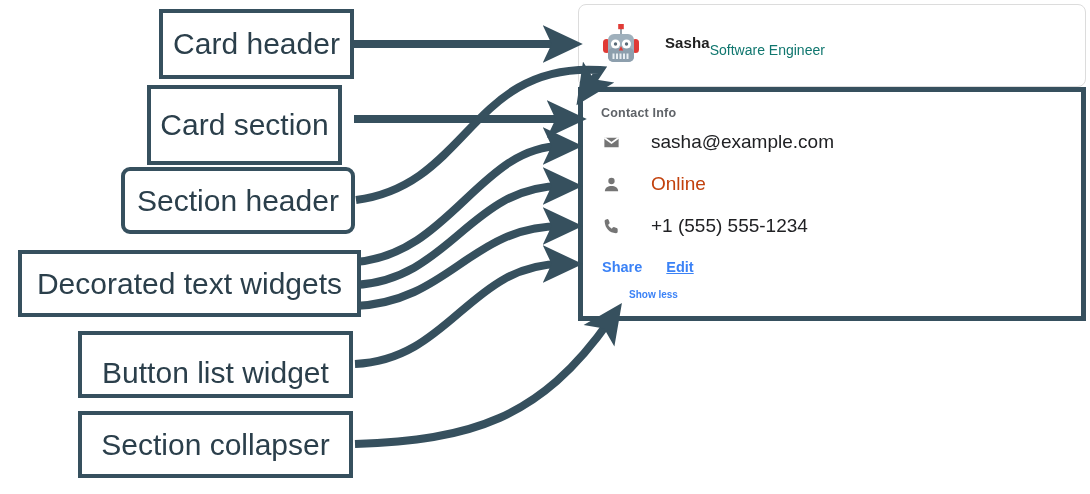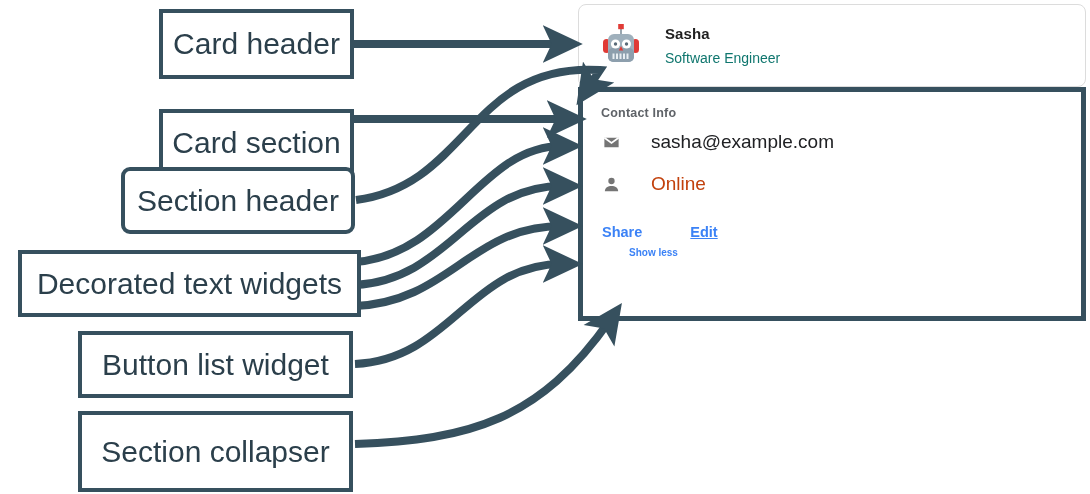--- a/index.html
+++ b/index.html
@@ -63,21 +63,21 @@
   }
   #avatar {
     margin-left: 18px;
     width: 48px;
     height: 48px;
     flex: 0 0 48px;
   }
   .header-text {
     margin-left: 20px;
     display: flex;
-    flex-direction: column;
+    flex-direction: row;
     justify-content: center;
   }
   .header-title {
     font-size: 15px;
     font-weight: bold;
     color: #1f1f1f;
     letter-spacing: .1px;
   }
   .header-subtitle {
     font-size: 14px;
@@ -123,36 +123,36 @@
   .row-text {
     margin-left: 30px;
     font-size: 19px;
     color: #202124;
   }
   .row-text.status {
     color: #c2410c;
   }
   .button-row {
     display: flex;
-    align-items: flex-end;
+    align-items: center;
     height: 30px;
     margin-top: 6px;
     margin-left: 1px;
   }
   .link-btn {
     font-size: 14.5px;
     color: #3b82f6;
     font-weight: bold;
     cursor: pointer;
     background: none;
     border: none;
     padding: 0;
     font-family: "Liberation Sans", sans-serif;
   }
-  .link-btn.second { margin-left: 48px; text-decoration: underline; }
+  .link-btn.second { margin-left: 24px; text-decoration: underline; }
   .collapser {
     margin-top: 7px;
     margin-left: 28px;
     font-size: 10px;
     color: #3b82f6;
     font-weight: bold;
     cursor: pointer;
     display: inline-block;
   }
 </style>
@@ -183,33 +183,33 @@
 
       <path d="M355,364 C450,360 470,264 562,264"></path>
 
       <path d="M355,444 C470,440 540,420 610,320"></path>
     </g>
   </svg>
 
   <div class="callout" style="left: 159px; top: 9px; width: 195px; height: 70px;">
     <span>Card header</span>
   </div>
-  <div class="callout" style="left: 159px; top: 85px; width: 195px; height: 67px; margin-top: 24px;">
+  <div class="callout" style="left: 147px; top: 85px; width: 195px; height: 80px;">
     <span>Card section</span>
   </div>
   <div class="callout" style="left: 121px; top: 167px; width: 234px; height: 67px; border-radius: 9px;">
     <span>Section header</span>
   </div>
   <div class="callout" style="left: 10px; top: 250px; width: 343px; height: 67px; margin-left: 8px;">
     <span>Decorated text widgets</span>
   </div>
-  <div class="callout" style="left: 78px; top: 331px; width: 275px; height: 67px;">
+  <div class="callout" style="left: 78px; top: 331px; width: 275px; height: 67px; align-items: flex-end;">
     <span>Button list widget</span>
   </div>
-  <div class="callout" style="left: 78px; top: 411px; width: 275px; height: 81px;">
+  <div class="callout" style="left: 78px; top: 411px; width: 275px; height: 67px;">
     <span>Section collapser</span>
   </div>
 
   <div id="card-header">
     <svg id="avatar" viewBox="0 0 48 48">
       <line x1="24" y1="4" x2="24" y2="12" stroke="#9aa7b0" stroke-width="2"></line>
       <rect x="21.2" y="2" width="5.6" height="5.2" fill="#e03b36"></rect>
       <rect x="6" y="17" width="7" height="14" rx="3.5" fill="#e03b36"></rect>
       <rect x="35" y="17" width="7" height="14" rx="3.5" fill="#e03b36"></rect>
       <rect x="11" y="12" width="26" height="28" rx="6" fill="#9fb0bc"></rect>
@@ -254,20 +254,28 @@
         <span class="row-icon">
           <svg width="19" height="19" viewBox="0 0 24 24" fill="#757575">
             <circle cx="12" cy="7.6" r="4"></circle>
             <path d="M3.6 20.4c0-4.3 3.8-6.6 8.4-6.6s8.4 2.3 8.4 6.6z"></path>
           </svg>
         </span>
         <span class="row-text status">Online</span>
       </div>
 
       
+      <div class="row">
+        <span class="row-icon">
+          <svg width="19" height="19" viewBox="0 0 24 24" fill="#757575">
+            <path d="M6.6 2.6c.9 0 1.5.5 1.8 1.3l1.1 2.8c.3.8.1 1.6-.5 2.1l-1.3 1.1c1 2 2.6 3.7 4.7 4.8l1.1-1.3c.6-.6 1.4-.8 2.2-.5l2.8 1.1c.8.3 1.3 1 1.3 1.8v2.6c0 1.2-1 2.1-2.2 2C9.4 20 4 14.6 3.3 5.4c-.1-1.2.8-2.3 2-2.3z"></path>
+          </svg>
+        </span>
+        <span class="row-text">+1 (555) 555-1234</span>
+      </div>
 
       
       <div class="button-row">
         <button class="link-btn">Share</button>
         <button class="link-btn second">Edit</button>
       </div>
 
       
       <div class="collapser">Show less</div>
 

